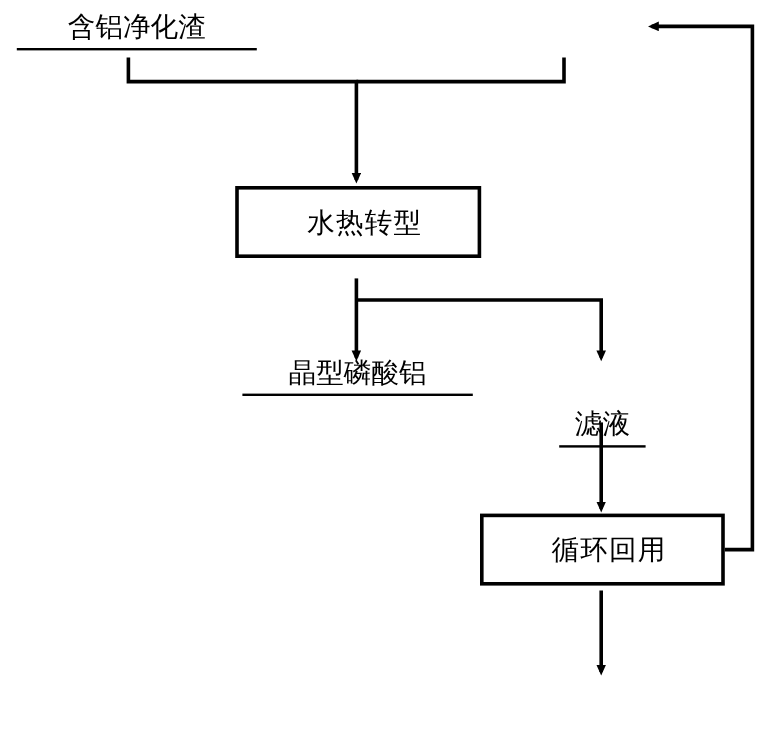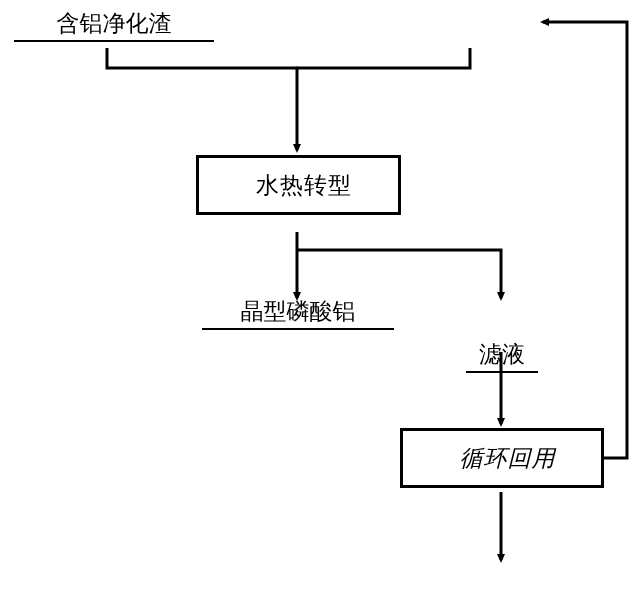--- a/index.html
+++ b/index.html
@@ -79,16 +79,16 @@
 
   <div class="node-label underlined" style="left:14px; top:8px; width:200px;">含铝净化渣</div>
 
 
   <div class="box" style="left:196px; top:155px; width:205px; height:60px;">水热转型</div>
 
   <div class="node-label underlined" style="left:202px; top:296px; width:192px;">晶型磷酸铝</div>
 
   <div class="node-label underlined" style="left:466px; top:308px; width:72px;margin-top:31px;">滤液</div>
 
-  <div class="box" style="left:400px; top:428px; width:204px; height:60px;font-style:italic;">循环回用</div>
+  <div class="box" style="left:400px; top:428px; width:204px; height:60px;">循环回用</div>
 
 
 </div>
 
 </body></html>

